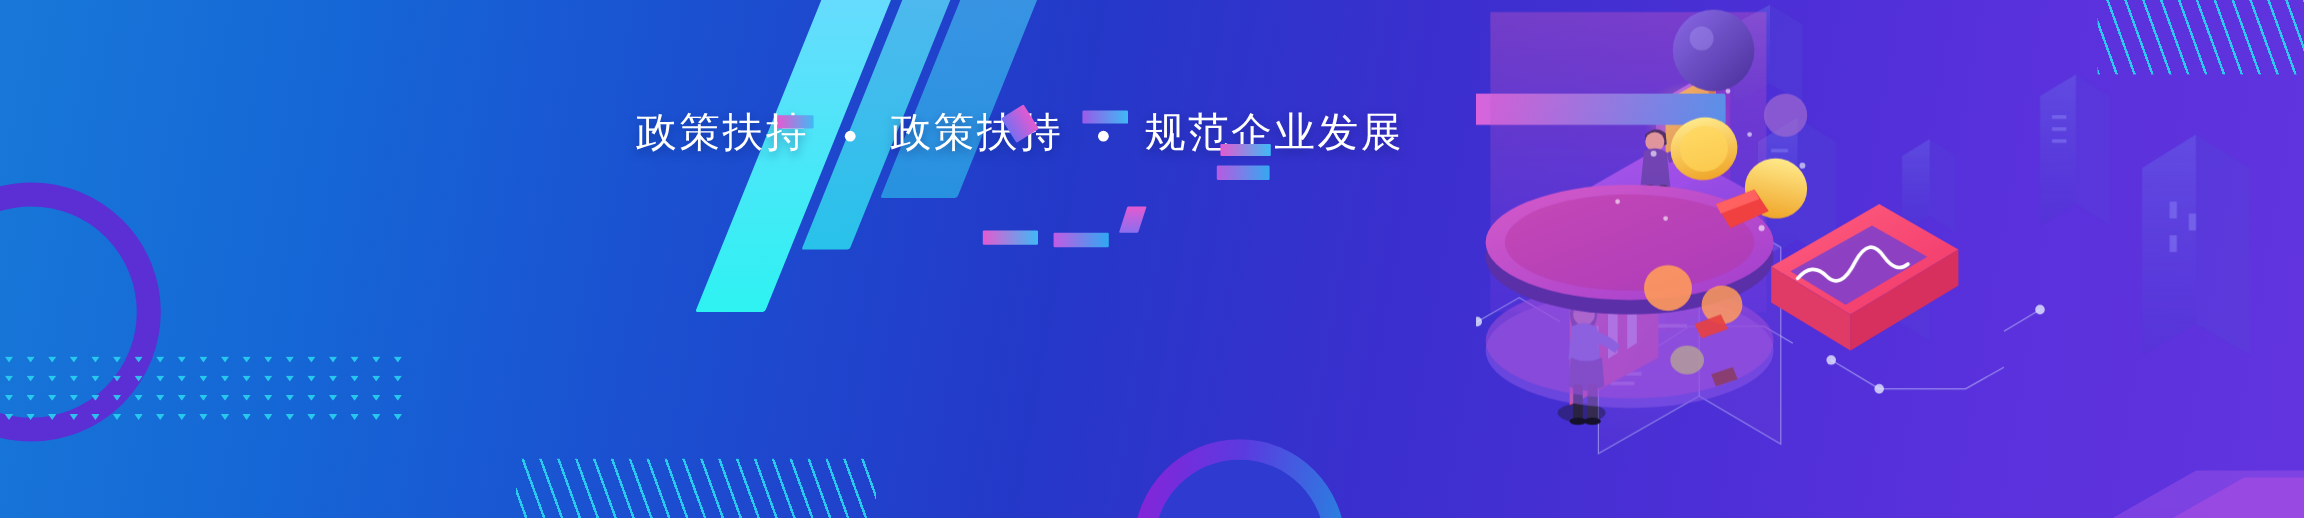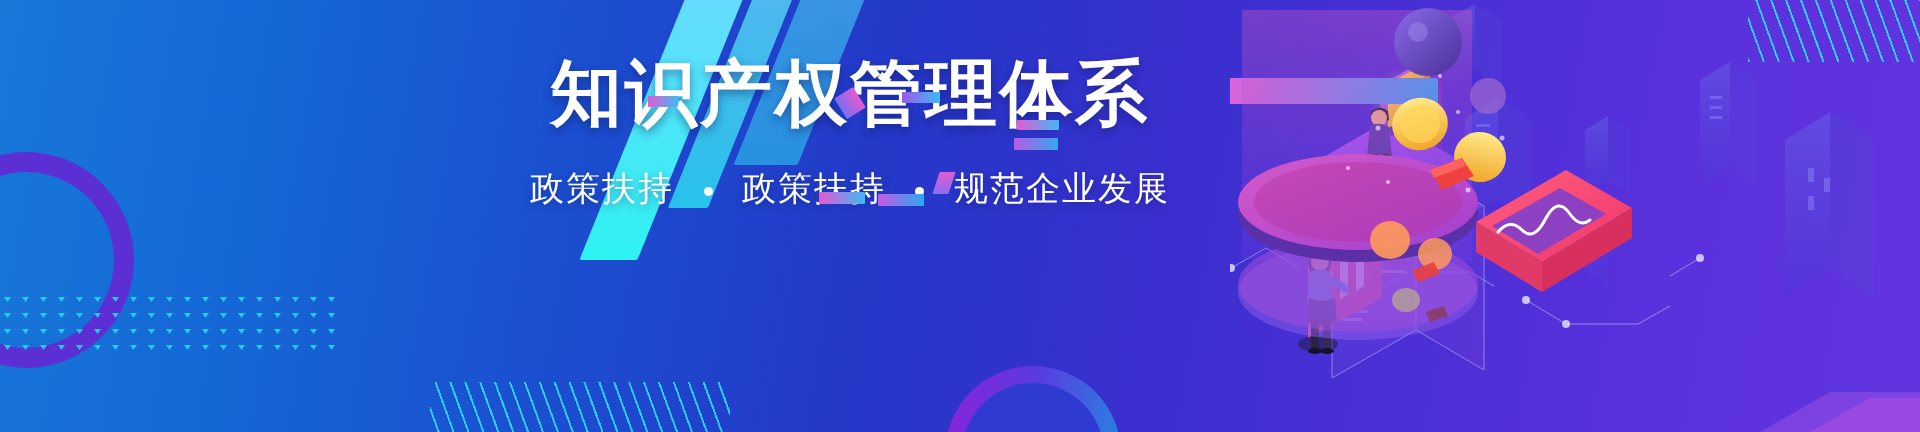--- a/index.html
+++ b/index.html
@@ -174,21 +174,20 @@
   <div class="accent" style="left:648px;top:96px;width:30px;height:11px;background:linear-gradient(90deg,#e45ad0,#3fb9f5);"></div>
   <div class="accent" style="left:838px;top:92px;width:24px;height:22px;transform:rotate(58deg);background:linear-gradient(180deg,#e45ad0,#7a6ef0);"></div>
   <div class="accent" style="left:902px;top:92px;width:38px;height:11px;background:linear-gradient(90deg,#9a5ae8,#3fb9f5);"></div>
   <div class="accent" style="left:1017px;top:120px;width:42px;height:10px;background:linear-gradient(90deg,#e45ad0,#3fb9f5);"></div>
   <div class="accent" style="left:1014px;top:138px;width:44px;height:12px;background:linear-gradient(90deg,#b85ae0,#35a8f2);"></div>
   <div class="accent" style="left:819px;top:192px;width:46px;height:12px;background:linear-gradient(90deg,#e45ad0,#3fb9f5);"></div>
   <div class="accent" style="left:878px;top:194px;width:46px;height:12px;background:linear-gradient(90deg,#c35ae4,#2ea8f2);"></div>
   <div class="accent" style="left:936px;top:172px;width:16px;height:22px;transform:skewX(-18deg);background:linear-gradient(180deg,#e45ad0,#8a6ef0);"></div>
 
   <div id="copy">
-    <div class="h-line" id="h1">知识产权管理体系</div>
     <div id="sub">
       <span>政策扶持</span>
       <span class="dot"></span>
       <span>政策扶持</span>
       <span class="dot"></span>
       <span>规范企业发展</span>
     </div>
   </div>
 
   <div id="illo">

